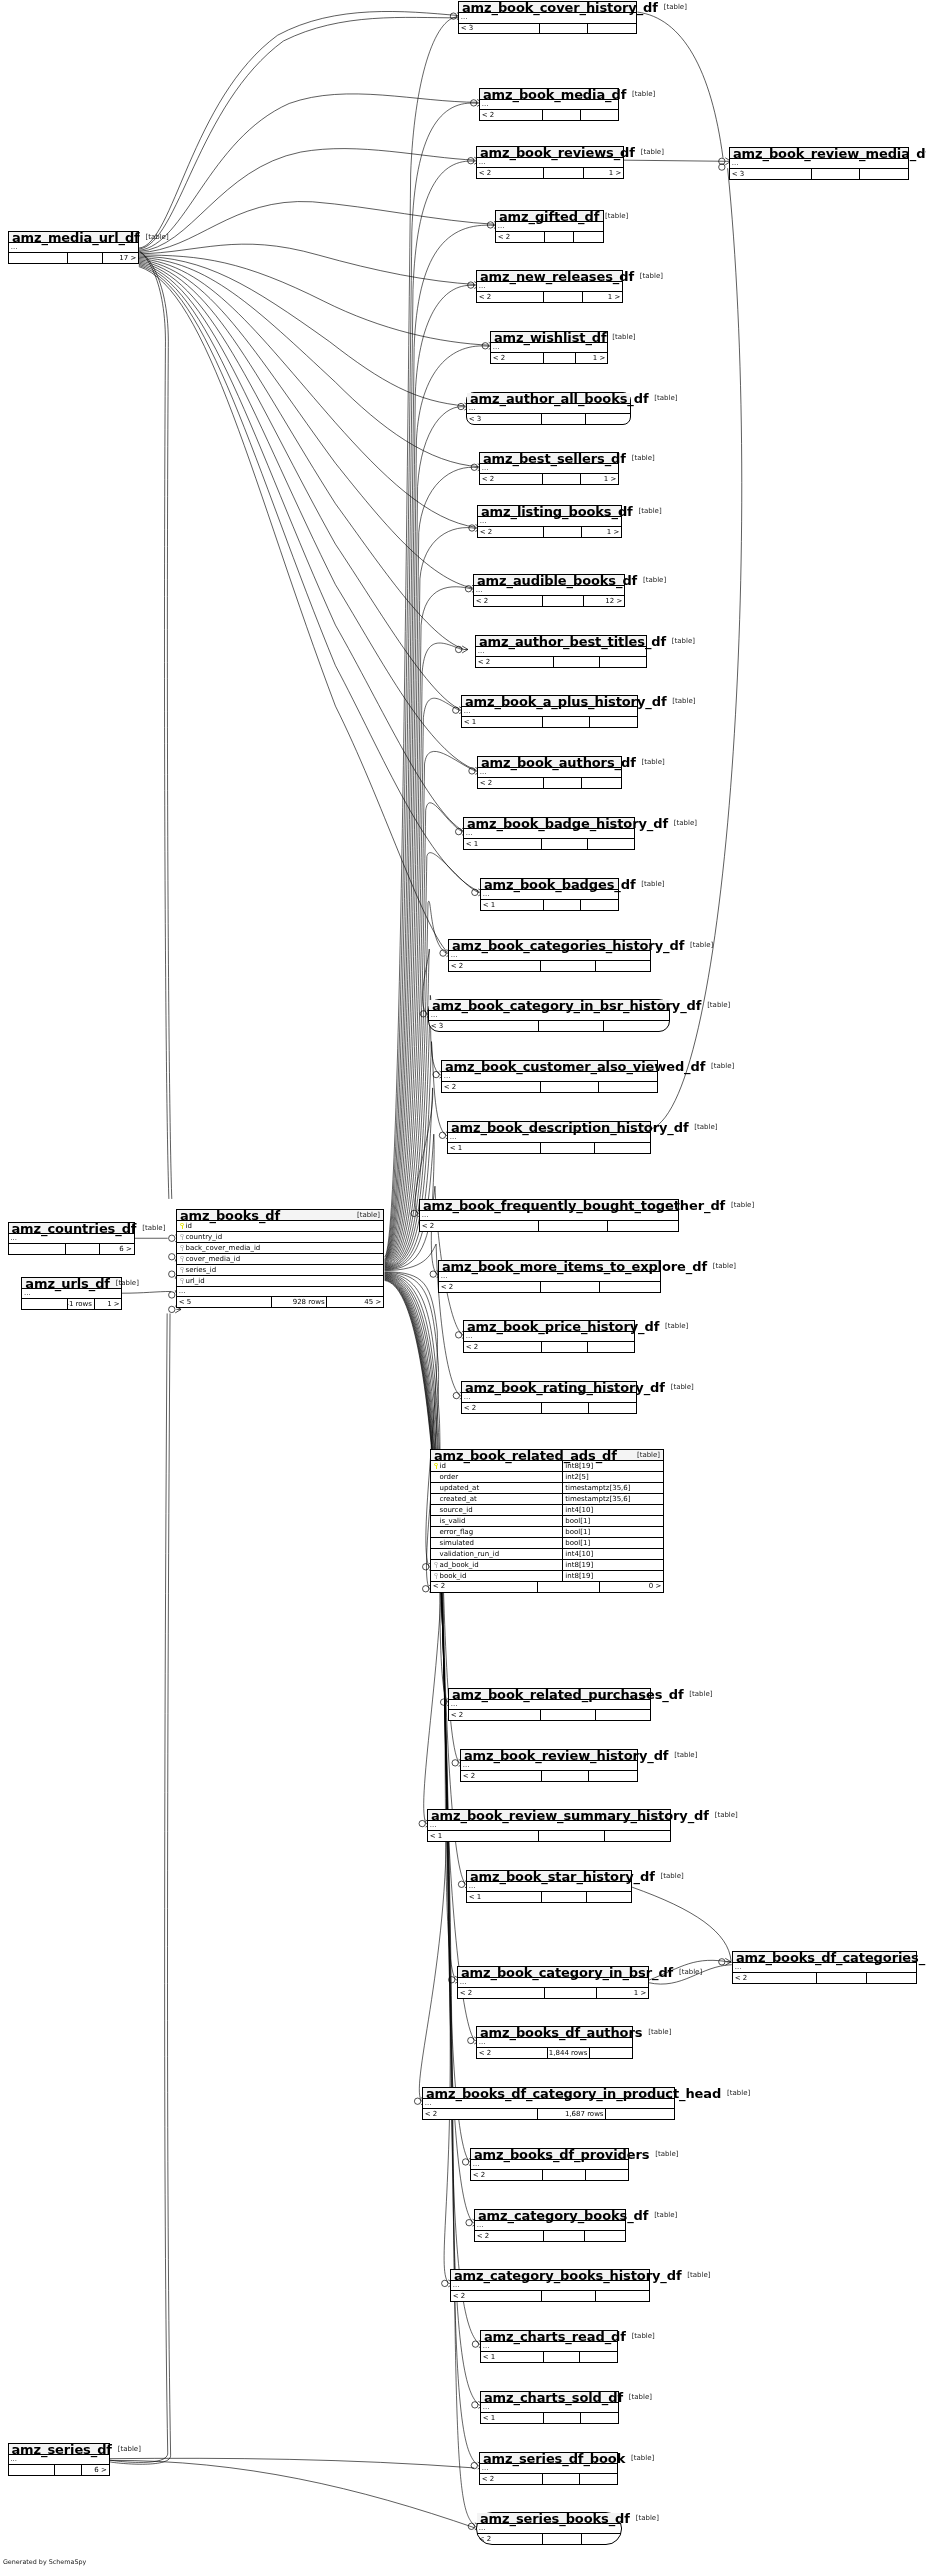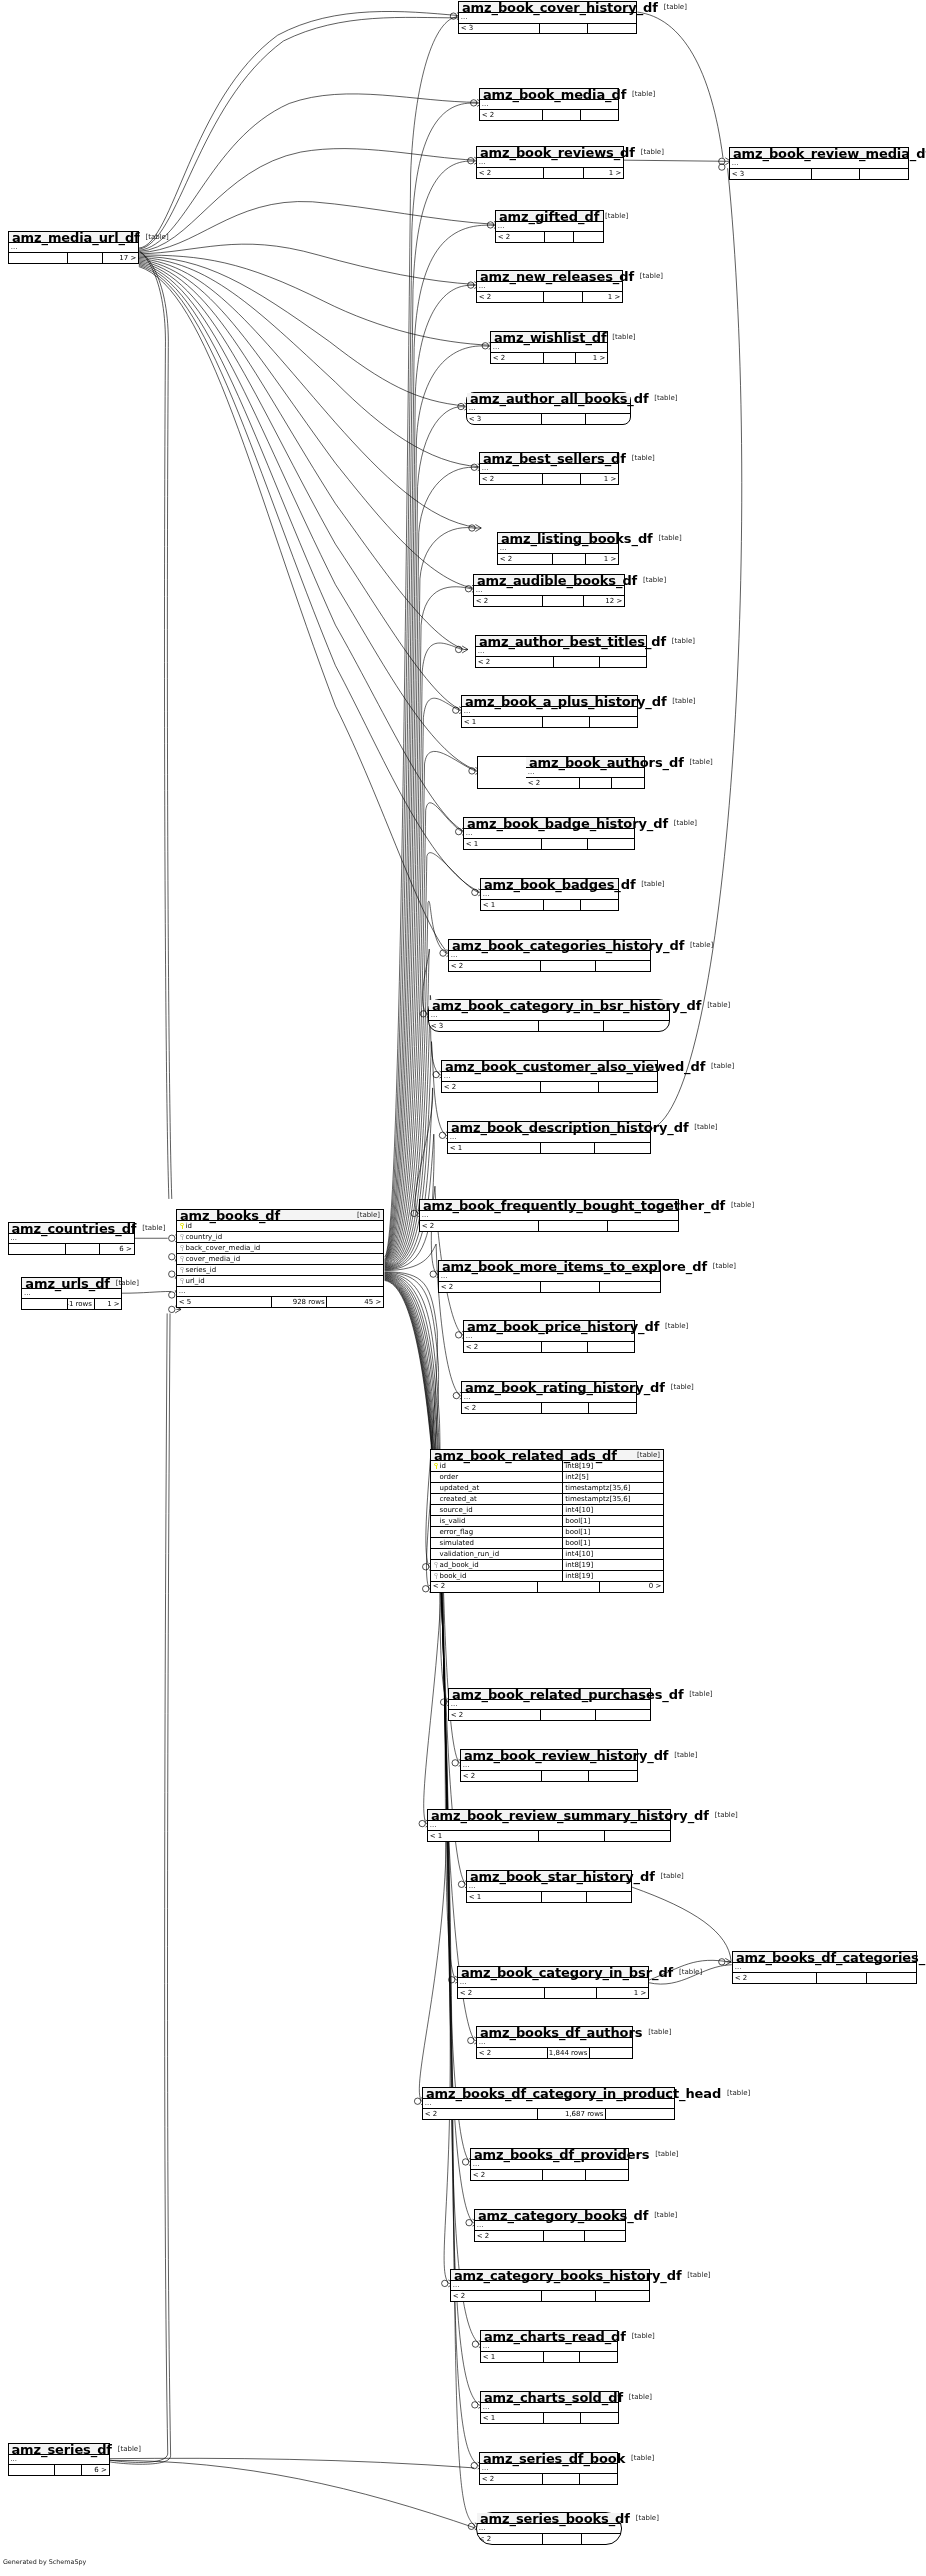--- a/index.html
+++ b/index.html
@@ -451,21 +451,21 @@
         <span class="tname">amz_best_sellers_df</span>
         <span class="ttype">[table]</span>
       </div>
       <div class="body-ellipsis">...</div>
       <div class="foot">
         <div class="c c1">&lt; 2</div>
         <div class="c c2"></div>
         <div class="c c3">1 &gt;</div>
       </div>
     </div>
-    <div class="tbl" style="left: 477px; top: 532px; width: 122px; margin-left: 20px;">
+    <div class="tbl" style="left: 477px; top: 505px; width: 145px;">
       <div class="hdr">
         <span class="tname">amz_listing_books_df</span>
         <span class="ttype">[table]</span>
       </div>
       <div class="body-ellipsis">...</div>
       <div class="foot">
         <div class="c c1">&lt; 2</div>
         <div class="c c2"></div>
         <div class="c c3">1 &gt;</div>
       </div>
@@ -499,21 +499,21 @@
         <span class="tname">amz_book_a_plus_history_df</span>
         <span class="ttype">[table]</span>
       </div>
       <div class="body-ellipsis">...</div>
       <div class="foot">
         <div class="c c1">&lt; 1</div>
         <div class="c c2"></div>
         <div class="c c3"></div>
       </div>
     </div>
-    <div class="tbl" style="left: 477px; top: 756px; width: 168px; padding-left: 48px;">
+    <div class="tbl" style="left: 477px; top: 756px; width: 145px;">
       <div class="hdr">
         <span class="tname">amz_book_authors_df</span>
         <span class="ttype">[table]</span>
       </div>
       <div class="body-ellipsis">...</div>
       <div class="foot">
         <div class="c c1">&lt; 2</div>
         <div class="c c2"></div>
         <div class="c c3"></div>
       </div>

